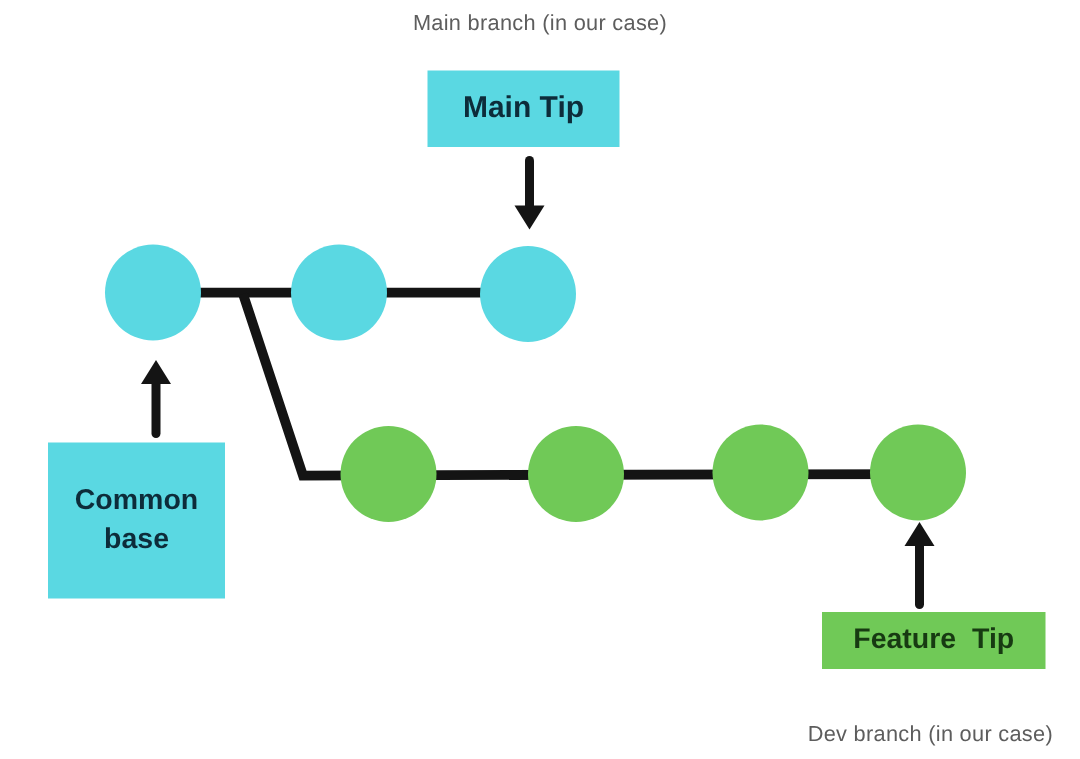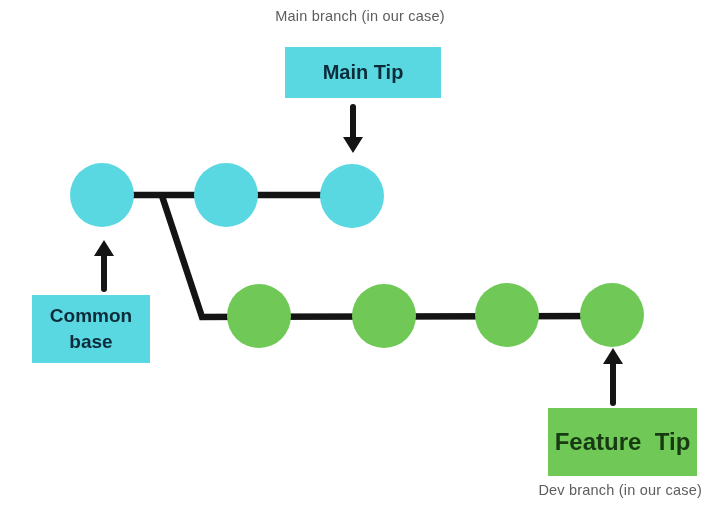--- a/index.html
+++ b/index.html
@@ -46,47 +46,47 @@
     display: flex;
     align-items: center;
     justify-content: center;
     text-align: center;
     font-weight: 700;
     white-space: pre;
   }
   .box-main-tip {
     left: 285px;
     top: 47px;
-    width: 156px;
+    width: 128px;
     height: 51px;
     background: #5ad8e2;
     color: #0d2c3a;
     font-size: 20px;
   }
   .box-common-base {
     left: 32px;
     top: 295px;
     width: 118px;
-    height: 68px;
+    height: 104px;
     background: #5ad8e2;
     color: #0d2c3a;
     font-size: 19px;
     line-height: 1.35;
     white-space: normal;
     padding: 0 6px;
     box-sizing: border-box;
   }
   .box-feature-tip {
     left: 548px;
     top: 408px;
     width: 149px;
-    height: 68px;
+    height: 38px;
     background: #70c957;
     color: #173a12;
-    font-size: 24px;
+    font-size: 19px;
   }
 </style>
 </head>
 <body>
 
 <div class="stage">
   <svg class="diagram-canvas" id="canvas" viewBox="0 0 720 506">
       <polyline points="102,195 352,195" fill="none" stroke="#141414" stroke-width="6.5" stroke-linecap="butt" stroke-linejoin="miter"></polyline>
       <polyline points="162,196 202,317 612,316" fill="none" stroke="#141414" stroke-width="6.5" stroke-linecap="butt" stroke-linejoin="miter"></polyline>
       <line x1="353" y1="107" x2="353" y2="139" stroke="#141414" stroke-width="6" stroke-linecap="round"></line>

